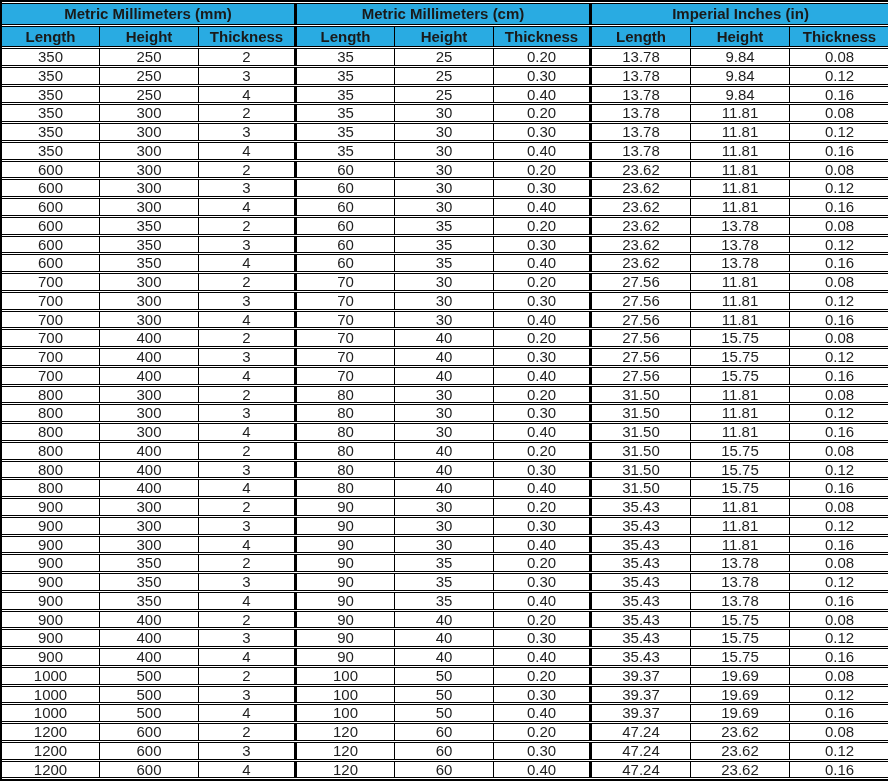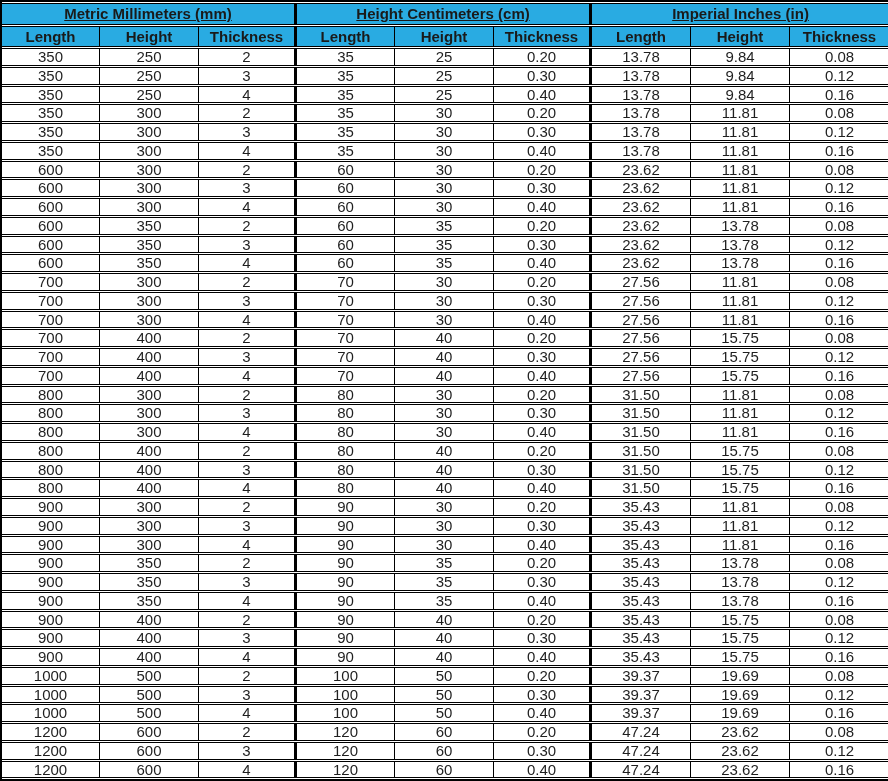--- a/index.html
+++ b/index.html
@@ -38,21 +38,20 @@
     line-height: 1.05;
     white-space: nowrap;
     overflow: hidden;
   }
   table.size-chart th {
     background: #29ABE2;
   }
   tr.group-row th {
     font-weight: bold;
     height: 22px;
-    text-decoration: underline;
   }
   tr.subheader-row th {
     font-weight: bold;
     height: 21px;
   }
   td.cell, th.subhead {
     background-clip: padding-box;
   }
   .gsep {
     border-right: 3px solid #000000 !important;
@@ -77,21 +76,21 @@
       <col style="width:98px">
         <col style="width:99px">
         <col style="width:98px">
       <col style="width:99px">
         <col style="width:99px">
         <col style="width:100px">
     </colgroup>
     <thead>
       <tr class="group-row">
         <th colspan="3" class="gsep">Metric Millimeters (mm)</th>
-        <th colspan="3" class="gsep">Height Centimeters (cm)</th>
+        <th colspan="3" class="gsep">Metric Millimeters (cm)</th>
         <th colspan="3" class="last-col">Imperial Inches (in)</th>
       </tr>
       <tr class="subheader-row">
         <th class="subhead">Length</th>
         <th class="subhead">Height</th>
         <th class="subhead gsep">Thickness</th>
         <th class="subhead">Length</th>
         <th class="subhead">Height</th>
         <th class="subhead gsep">Thickness</th>
         <th class="subhead">Length</th>

